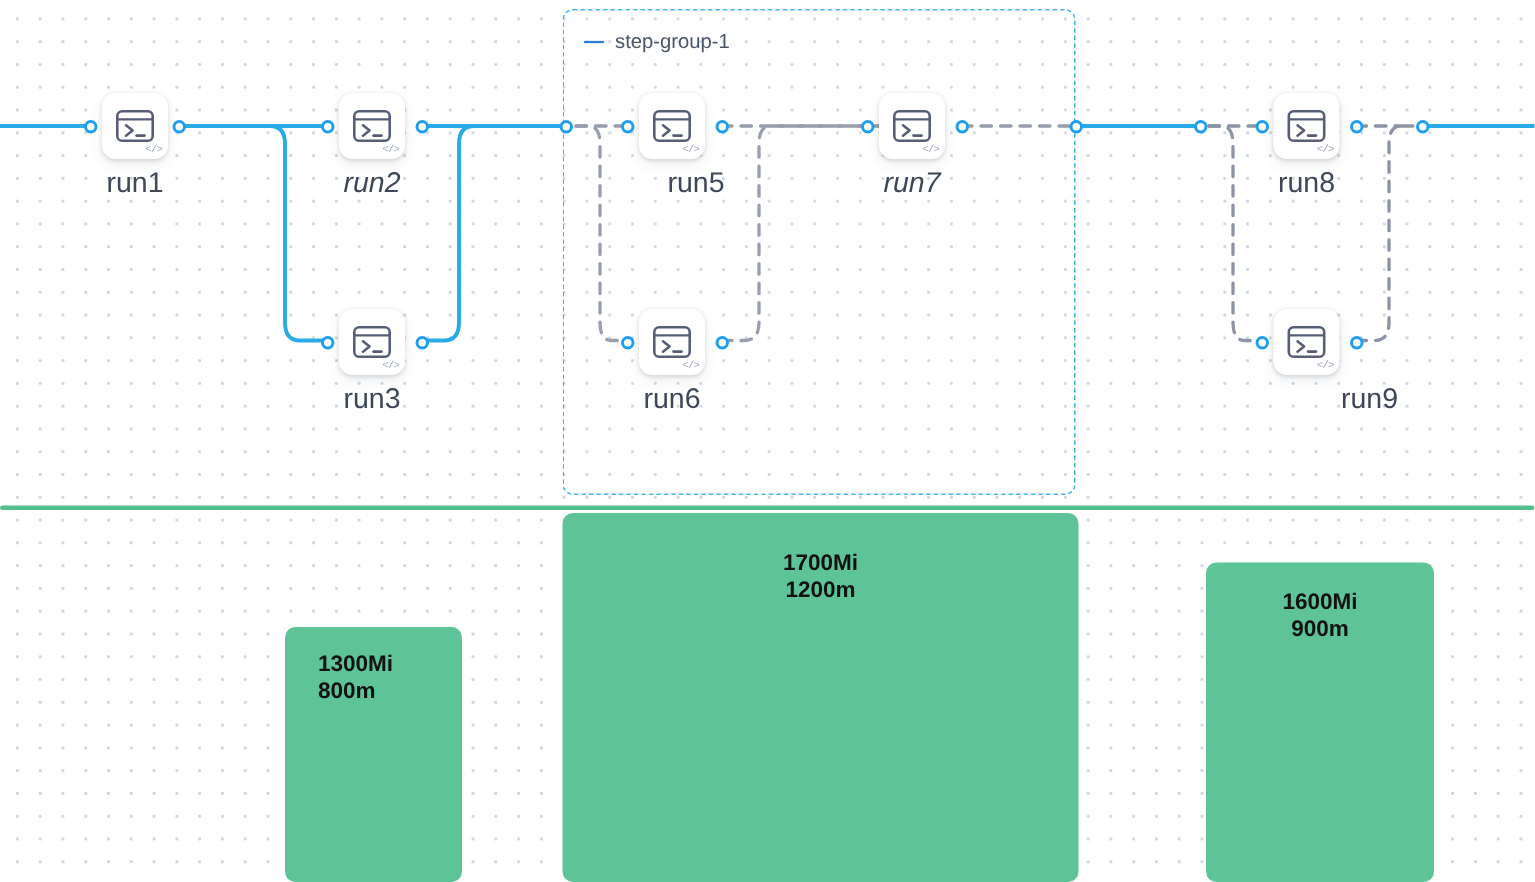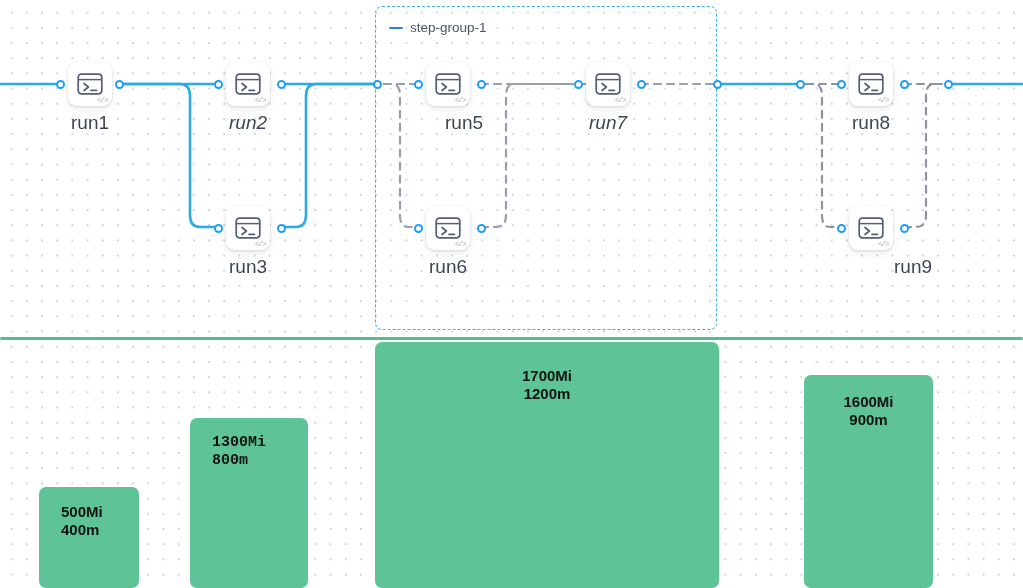--- a/index.html
+++ b/index.html
@@ -244,33 +244,29 @@
     <span class="node-label" style="left:22px;margin-left:42px;">run9</span>
   </div>
 
   <span class="port" style="position:absolute;left:372.5px;top:79.5px;"></span>
   <span class="port" style="position:absolute;left:713px;top:79.5px;"></span>
   <span class="port" style="position:absolute;left:796px;top:79.5px;"></span>
   <span class="port" style="position:absolute;left:944px;top:79.5px;"></span>
 
   <div class="divider" style="top:337px;"></div>
 
-  <div class="bar" style="left:39px;top:487px;width:100px;height:101px;">
-    <span class="bar-text">500Mi
-400m</span>
-  </div>
-
-  <div class="bar" style="left:190px;top:418px;width:118px;height:170px;font-family:Liberation Mono, monospace;">
+
+  <div class="bar" style="left:190px;top:418px;width:118px;height:170px;">
     <span class="bar-text">1300Mi
 800m</span>
   </div>
 
   <div class="bar" style="left:375px;top:342px;width:344px;height:246px;">
     <span class="bar-text center" style="top:25px;">1700Mi
 1200m</span>
   </div>
 
-  <div class="bar" style="left:804px;top:375px;width:129px;height:213px;">
+  <div class="bar" style="left:804px;top:375px;width:152px;height:213px;">
     <span class="bar-text center" style="top:18px;">1600Mi
 900m</span>
   </div>
 
 </div>
 
 </body></html>

